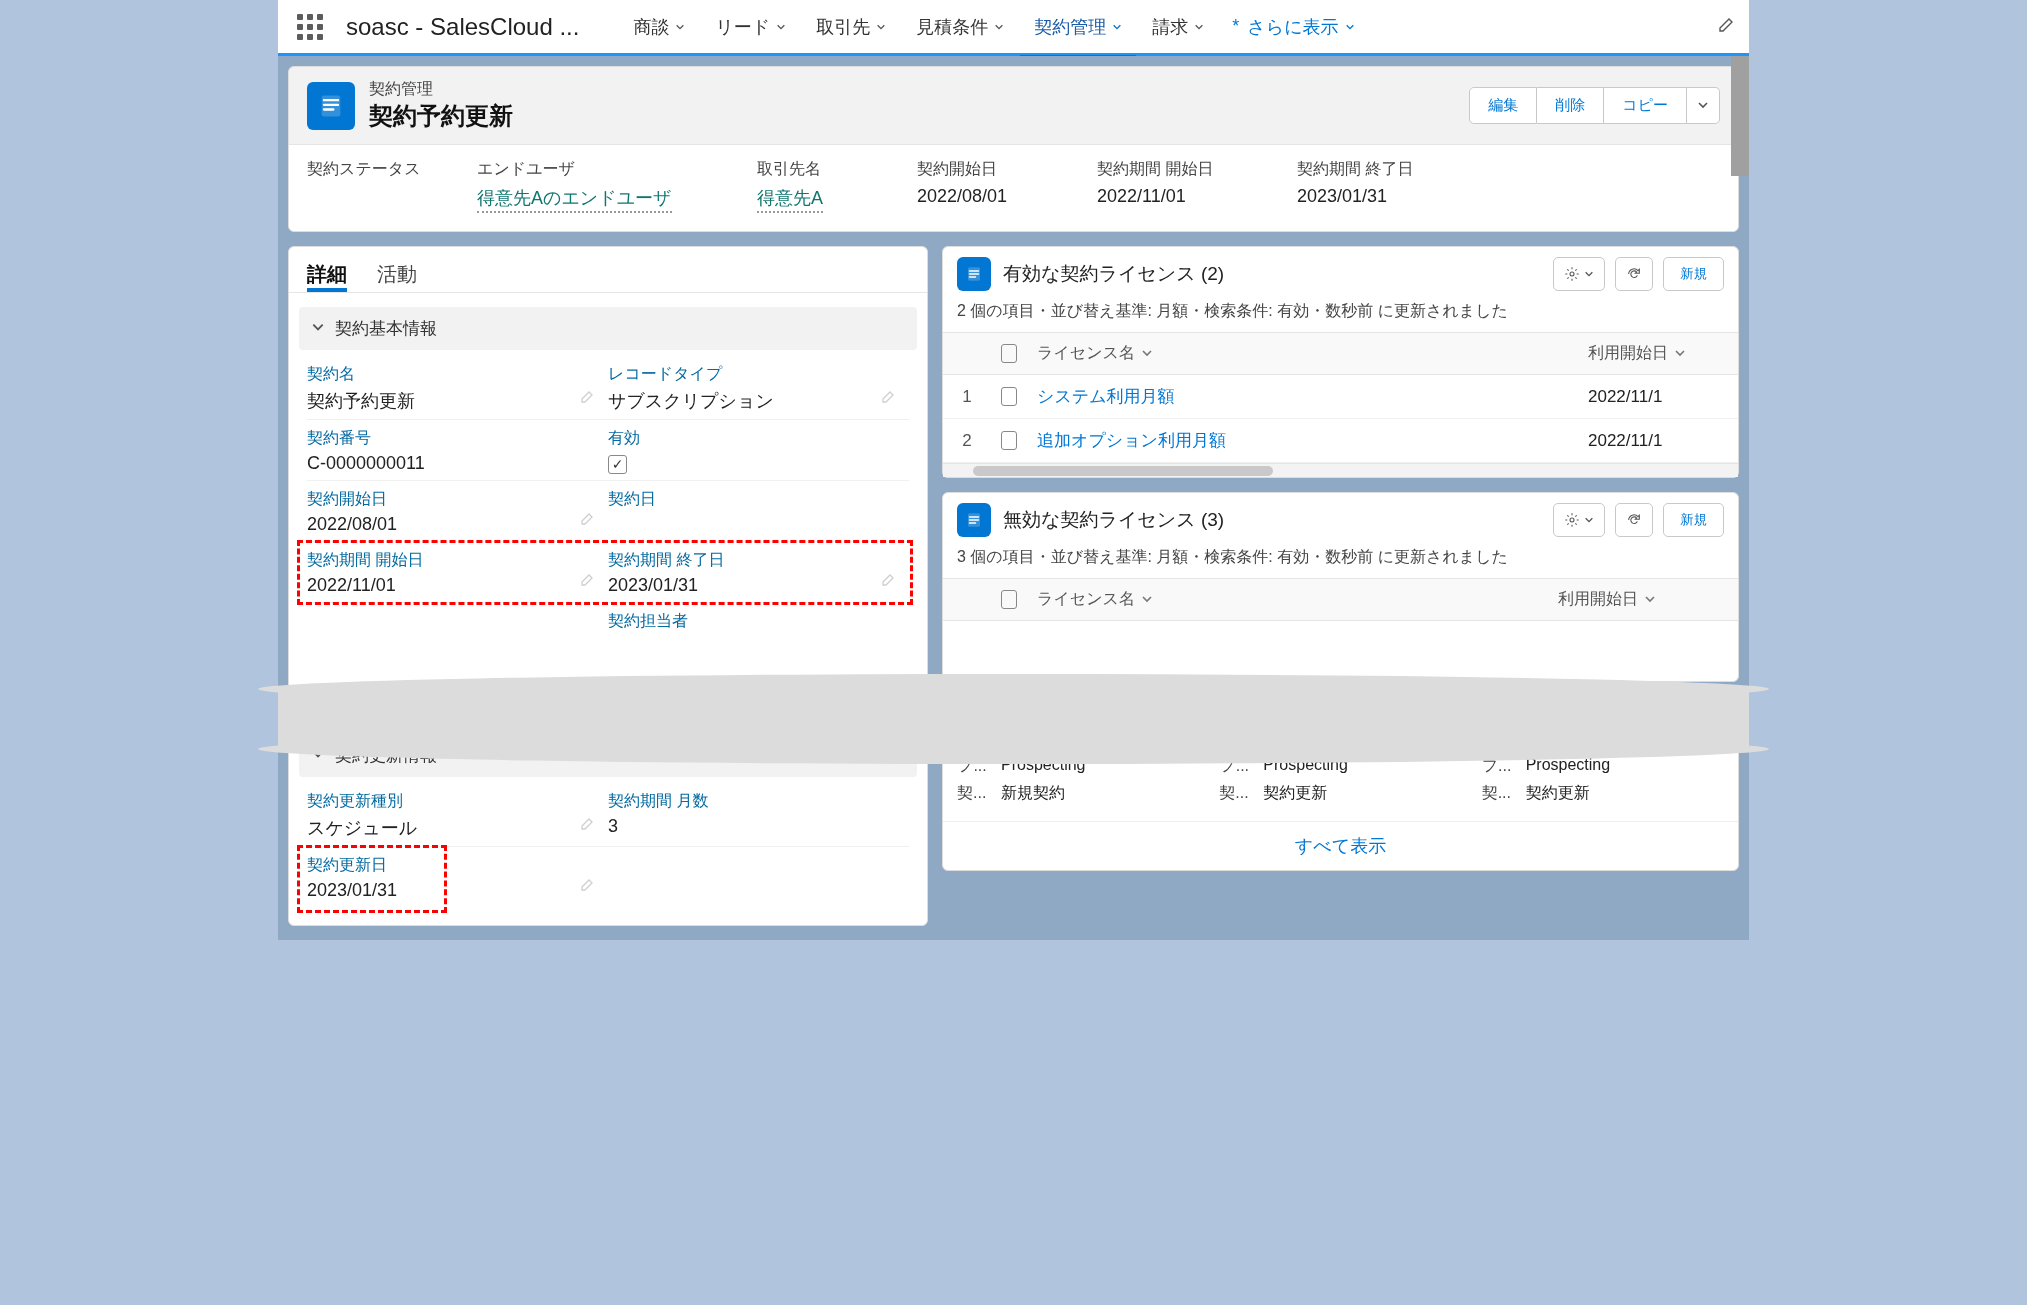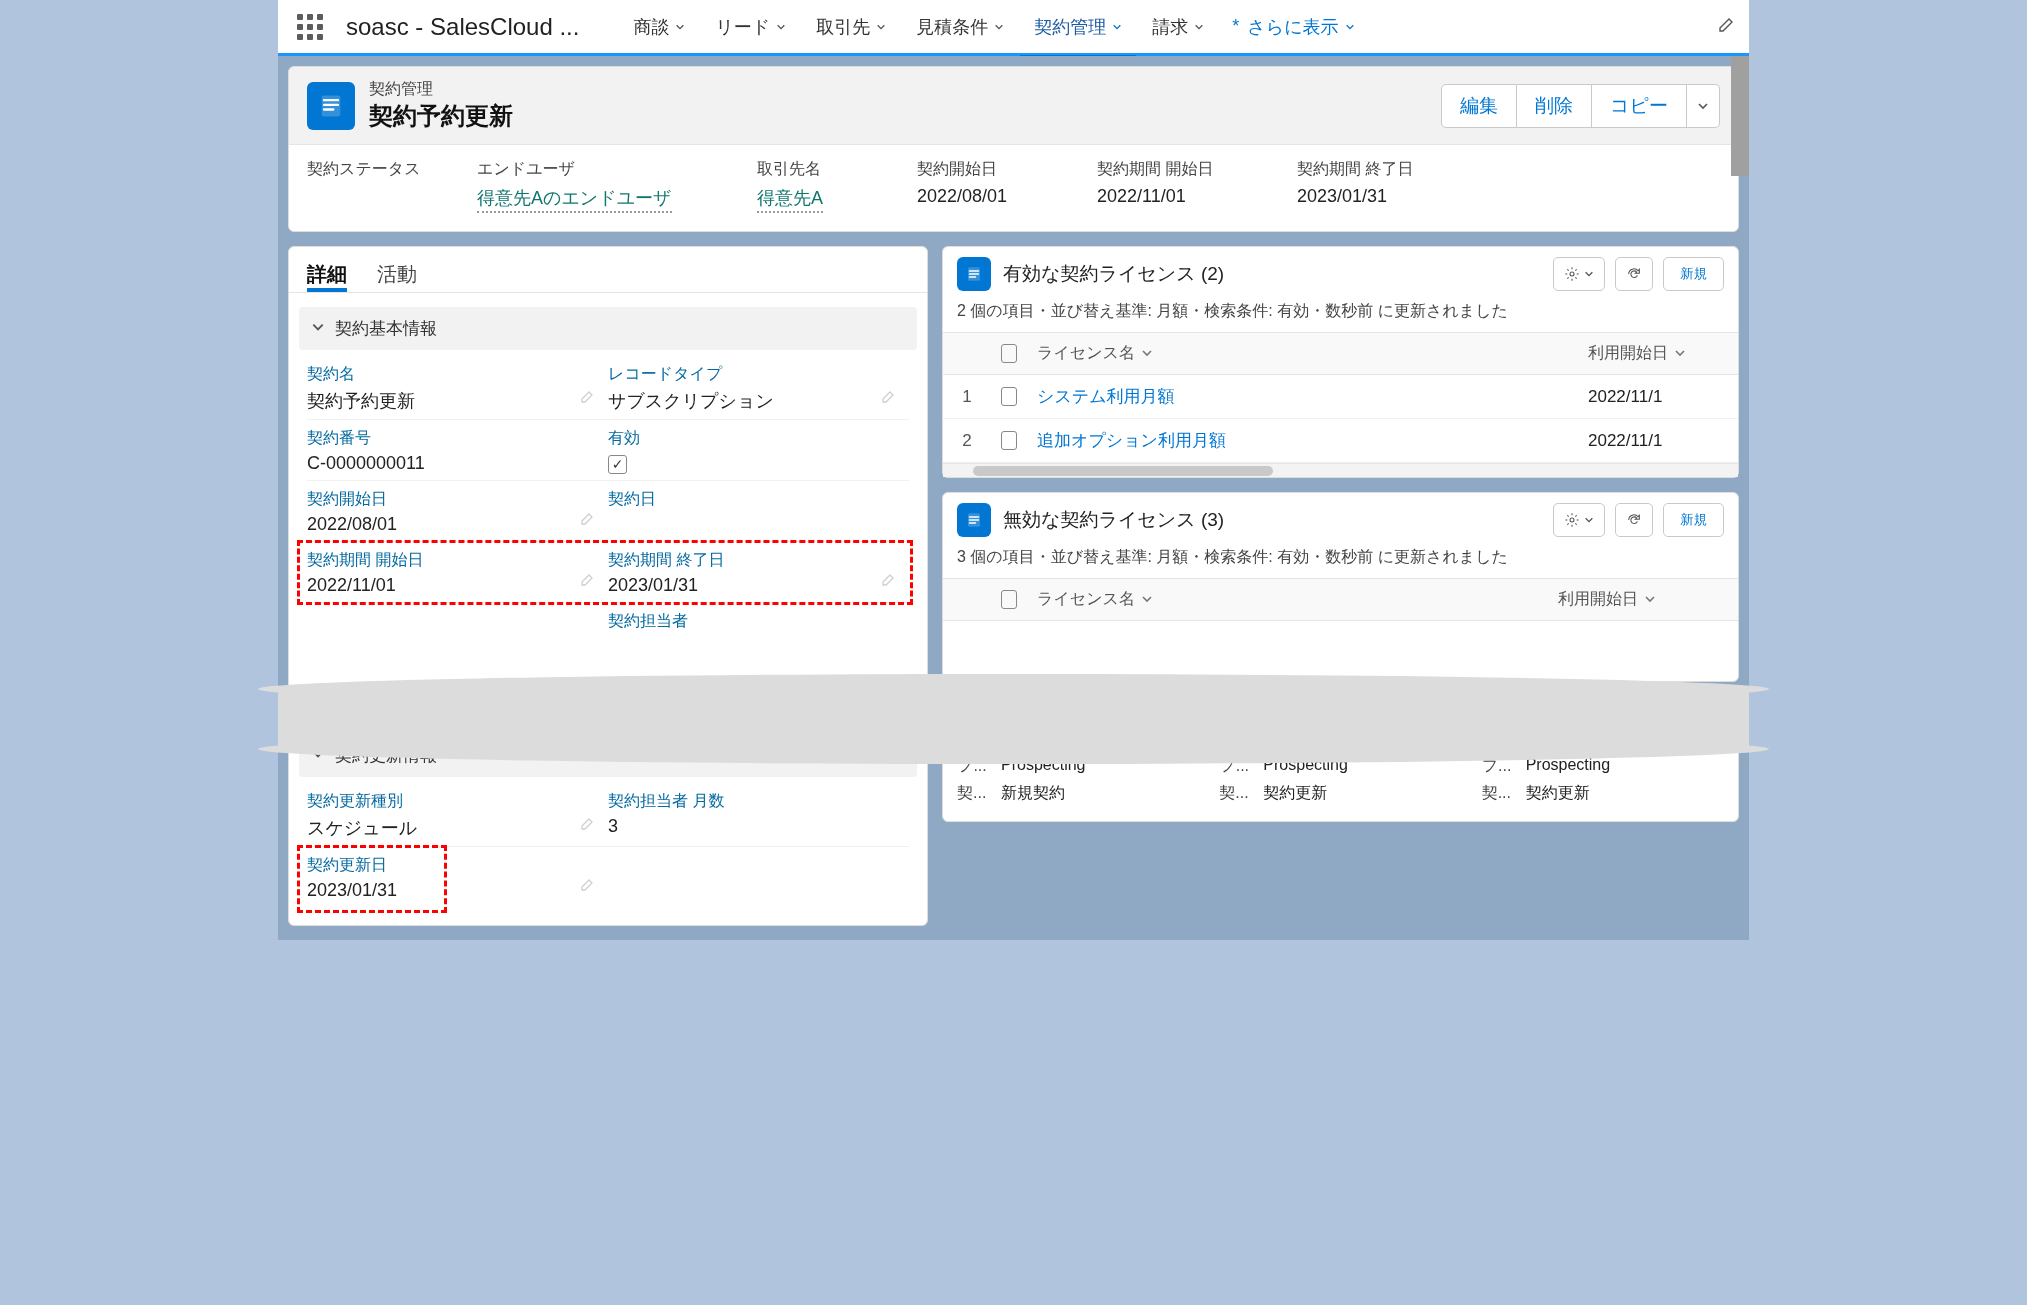--- a/index.html
+++ b/index.html
@@ -25,21 +25,21 @@
 
 
 .header-card { background: #f3f2f2; border: 1px solid #ddd; border-radius: 6px; overflow: hidden; }
 .header-top { display: flex; align-items: center; padding: 12px 18px; }
 .rec-icon { width: 48px; height: 48px; background: #0176d3; border-radius: 6px; display: flex; align-items: center; justify-content: center; flex-shrink: 0; }
 .rec-icon svg { fill: #fff; }
 .header-titles { margin-left: 14px; }
 .header-titles .sub { font-size: 16px; color: #444; }
 .header-titles .main { font-size: 24px; font-weight: 700; color: #111; }
 .header-actions { margin-left: auto; display: flex; }
-.btn { background: #fff; border: 1px solid #c9c9c9; padding: 8px 18px; font-size: 19px; color: #0176d3; cursor: pointer; }
+.btn { background: #fff; border: 1px solid #c9c9c9; padding: 8px 18px; font-size: 15px; color: #0176d3; cursor: pointer; }
 .btn + .btn { border-left: none; }
 .btn:first-child { border-radius: 5px 0 0 5px; }
 .btn.caret { border-radius: 0 5px 5px 0; padding: 8px 10px; color: #444; }
 
 .header-fields { display: flex; padding: 14px 18px 18px; background: #fff; border-top: 1px solid #e5e5e5; }
 .hfield { padding-right: 40px; }
 .hfield .lbl { font-size: 16px; color: #444; margin-bottom: 6px; }
 .hfield .val { font-size: 18px; color: #222; }
 .hfield .val.link { color: #0f766e; border-bottom: 2px dotted #999; padding-bottom: 1px; display: inline-block; }
 
@@ -333,21 +333,21 @@
           <div class="fields" style="position:relative;">
             <div class="frow">
               <div class="fcell">
                 <div class="lbl">契約更新種別</div>
                 <div class="val">スケジュール</div>
                 <span class="pencil-mini"><svg viewBox="0 0 16 16">
                       <path d="M2 11l7-7 3 3-7 7H2v-3z" fill="none" stroke="#cfcfcf" stroke-width="1.3"></path>
                     </svg></span>
               </div>
               <div class="fcell">
-                <div class="lbl">契約担当者 月数</div>
+                <div class="lbl">契約期間 月数</div>
                 <div class="val">3</div>
               </div>
             </div>
             <div class="frow" style="position:relative;">
               <div class="fcell" style="border-bottom:none;">
                 <div class="lbl">契約更新日</div>
                 <div class="val">2023/01/31</div>
                 <span class="pencil-mini"><svg viewBox="0 0 16 16">
                       <path d="M2 11l7-7 3 3-7 7H2v-3z" fill="none" stroke="#cfcfcf" stroke-width="1.3"></path>
                     </svg></span>
@@ -534,19 +534,20 @@
                 <div class="opp-line">
                   <span class="k">フ...</span>
                   <span class="v">Prospecting</span>
                 </div>
                 <div class="opp-line">
                   <span class="k">契...</span>
                   <span class="v">契約更新</span>
                 </div>
               </div>
             </div>
+          <div class="viewall">すべて表示</div>
         </div>
       </div>
     </div>
 
     <div class="wave-gap" style="top:630px;"></div>
   </div>
 </div>
 
 </body></html>

